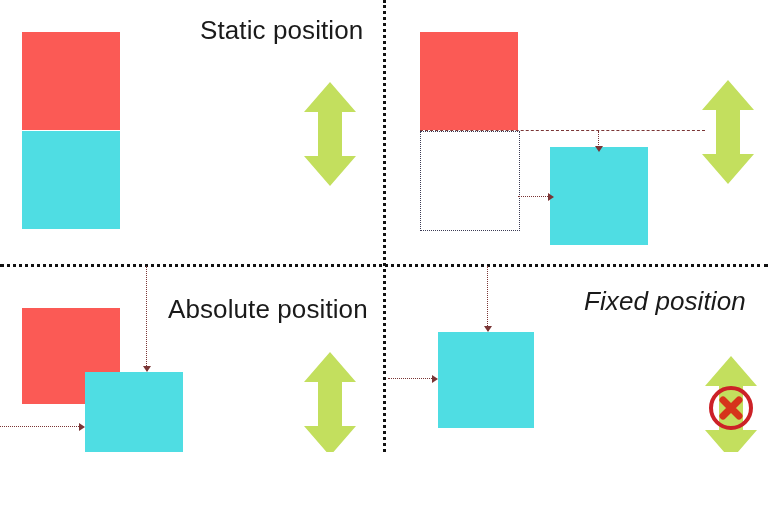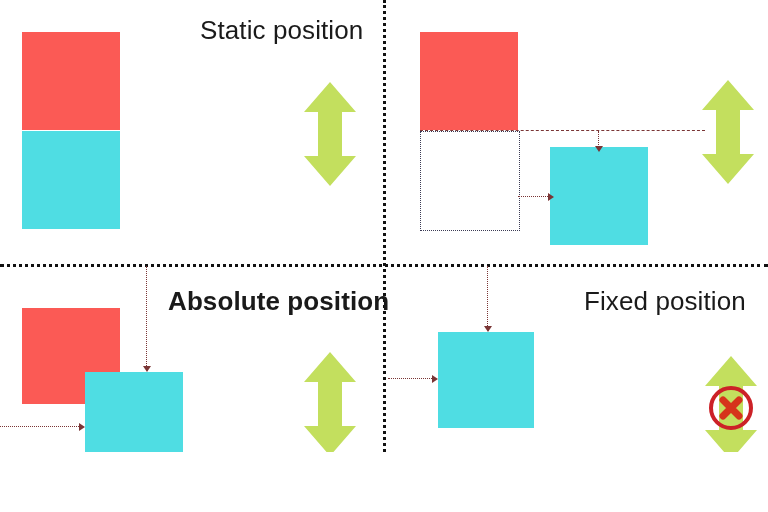--- a/index.html
+++ b/index.html
@@ -38,22 +38,22 @@
   .title {
     position: absolute;
     font-size: 26px;
     font-weight: 400;
     color: #1a1a1a;
     white-space: nowrap;
     letter-spacing: 0.1px;
   }
   #title-static   { left: 200px; top: 15px; }
   #title-relative { left: 553px; top: 12px; }
-  #title-absolute { left: 168px; top: 286px; font-weight: bold; }
-  #title-fixed    { left: 584px; top: 286px; }
+  #title-absolute { left: 168px; top: 294px; }
+  #title-fixed    { left: 584px; top: 286px; font-style: italic; }
 
   
   .box {
     position: absolute;
   }
   .box-red  { background: #FB5A55; }
   .box-cyan { background: #4FDDE3; }
 
   
   #q1-red  { left: 22px;  top: 32px;  width: 98px; height: 98px; }

